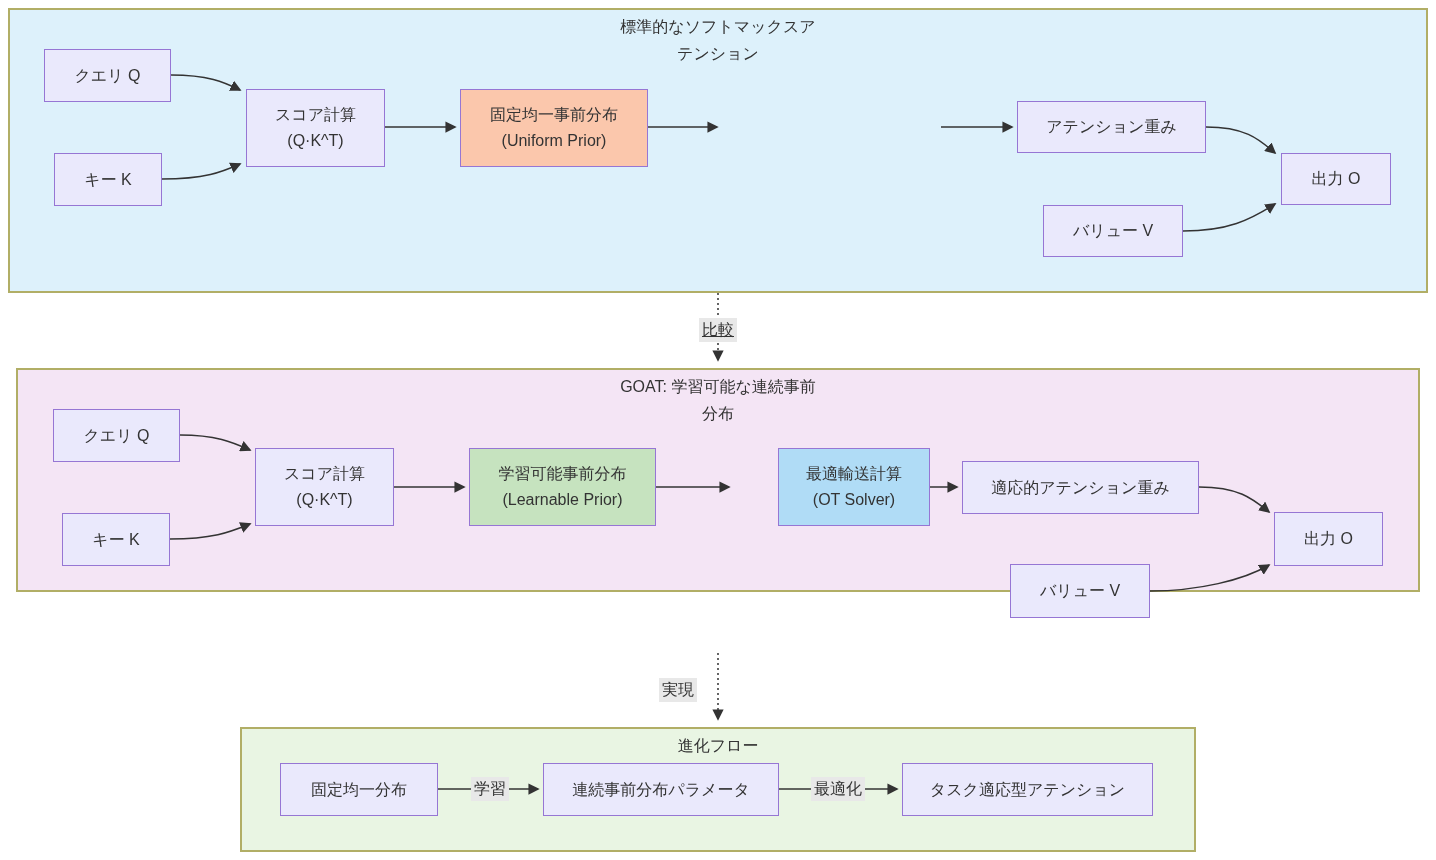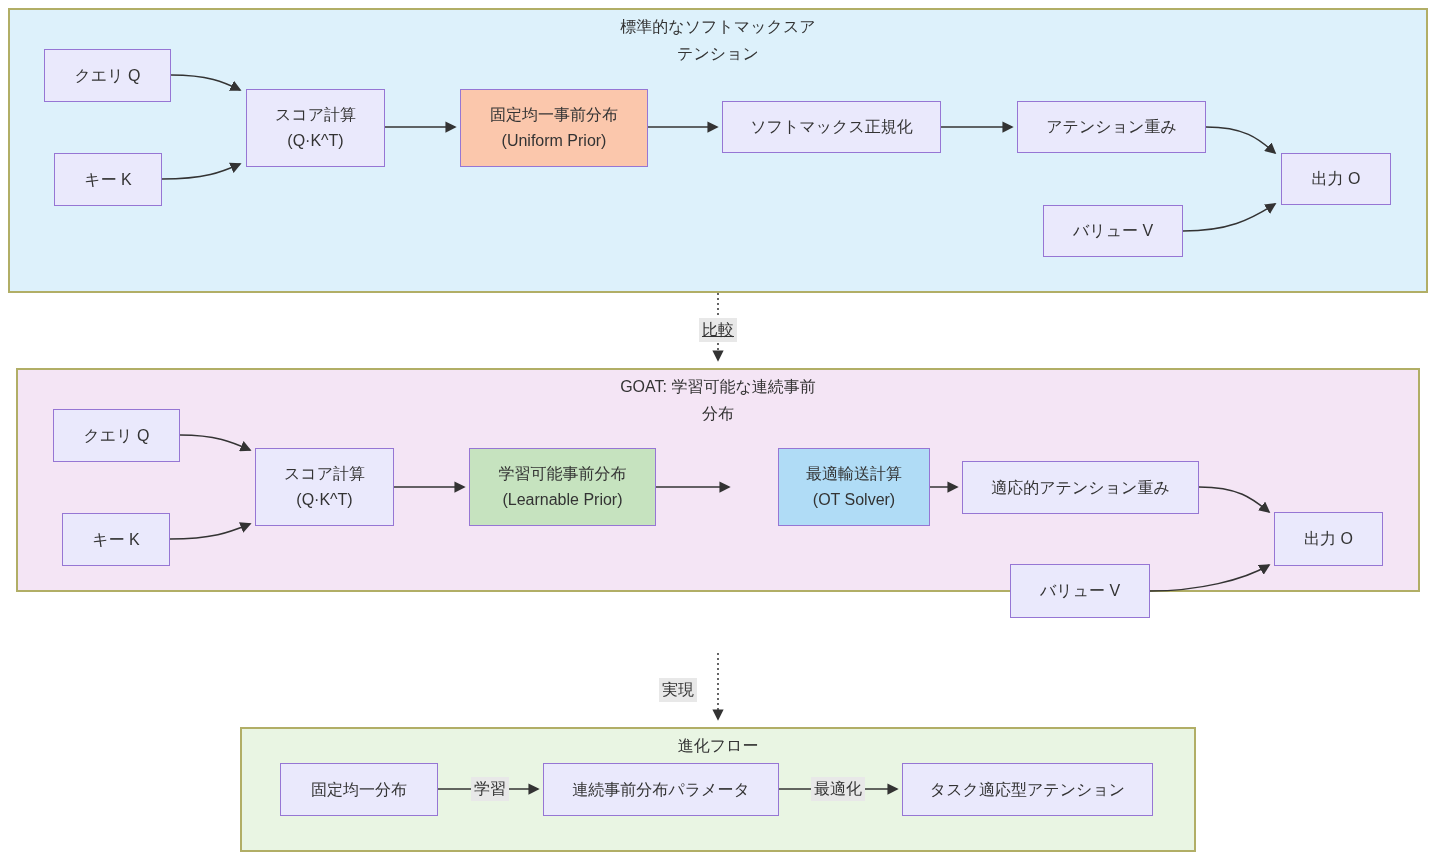--- a/index.html
+++ b/index.html
@@ -75,21 +75,20 @@
       <path d="M718,653 L718,719" stroke-dasharray="2 3" marker-end="url(#arrow)"></path>
     </g>
   </svg>
 
   <div class="node" style="left:44px;top:49px;width:127px;height:53px;">クエリ Q</div>
   <div class="node" style="left:54px;top:153px;width:108px;height:53px;">キー K</div>
   <div class="node" style="left:246px;top:89px;width:139px;height:78px;">スコア計算
 (Q·K^T)</div>
   <div class="node uniform" style="left:460px;top:89px;width:188px;height:78px;">固定均一事前分布
 (Uniform Prior)</div>
-  <div class="node" style="left:722px;top:101px;width:219px;height:52px;">ソフトマックス正規化</div>
   <div class="node" style="left:1017px;top:101px;width:189px;height:52px;">アテンション重み</div>
   <div class="node" style="left:1281px;top:153px;width:110px;height:52px;">出力 O</div>
   <div class="node" style="left:1043px;top:205px;width:140px;height:52px;">バリュー V</div>
 
   <div class="node" style="left:53px;top:409px;width:127px;height:53px;">クエリ Q</div>
   <div class="node" style="left:62px;top:513px;width:108px;height:53px;">キー K</div>
   <div class="node" style="left:255px;top:448px;width:139px;height:78px;">スコア計算
 (Q·K^T)</div>
   <div class="node learnable" style="left:469px;top:448px;width:187px;height:78px;">学習可能事前分布
 (Learnable Prior)</div>

